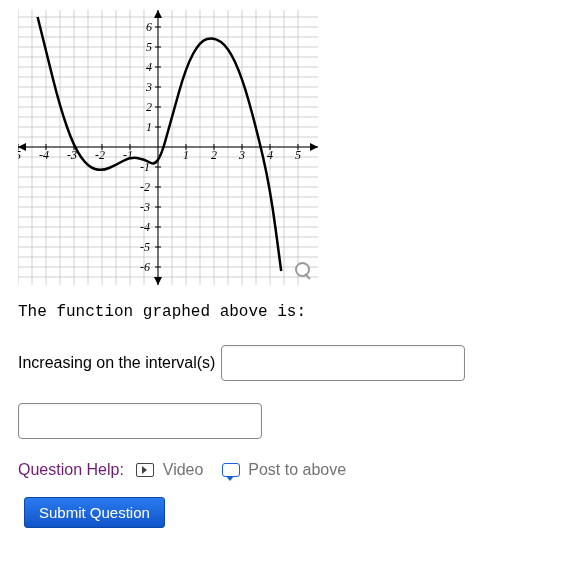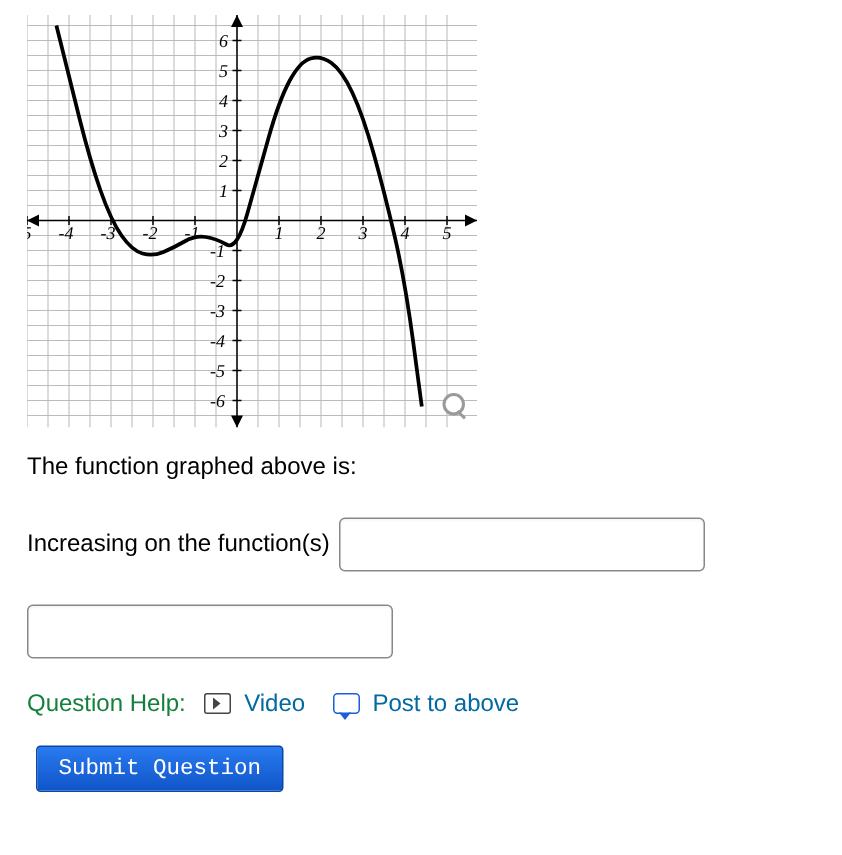--- a/index.html
+++ b/index.html
@@ -10,44 +10,44 @@
     width: 561px;
     box-sizing: border-box;
     font-size: 16px;
   }
   .graph-box {
     width: 300px;
     height: 275px;
     position: relative;
   }
   .graph-box svg { display:block; }
-  .prompt { margin: 18px 0 24px 0; }
+  .prompt { margin: 18px 0 24px 0; font-family: Liberation Mono, monospace; }
   .row {
     display: flex;
     align-items: center;
     margin-bottom: 22px;
   }
   .row label { margin-right: 6px; }
   .answer-input {
     border: 1px solid #888;
     border-radius: 4px;
     height: 30px;
     width: 230px;
     padding: 2px 6px;
     font-size: 15px;
     box-shadow: inset 0 1px 2px rgba(0,0,0,0.05);
   }
   .help-row {
     margin-top: 10px;
     margin-bottom: 18px;
     font-size: 16px;
   }
-  .help-label { color:#15803d; margin-right: 8px; }
+  .help-label { color:#701a75; margin-right: 8px; }
   .help-link {
-    color: #0369a1;
+    color: #737373;
     text-decoration: none;
     margin: 0 6px 0 2px;
     cursor: pointer;
   }
   .help-icon-frame {
     display:inline-block;
     width:16px; height:12px;
     border:1px solid #444;
     border-radius:2px;
     position:relative;
@@ -92,21 +92,21 @@
     border-top:4px solid #fff;
   }
   .submit-btn{
     background:#1464e0;
     background:linear-gradient(#2a7af0,#0f55c8);
     color:#fff;
     border:1px solid #0b47a8;
     border-radius:3px;
     padding:6px 14px;
     font-size:15px;
-    font-family:Liberation Mono, monospace;
+    font-family:Liberation Sans, sans-serif;
     cursor:pointer;
     margin-left:6px;
   }
   .mag-icon{
     position:absolute;
     right:6px;
     bottom:6px;
     width:18px;height:18px;
     cursor:pointer;
   }
@@ -264,21 +264,21 @@
   </svg>
   <span class="mag-icon">
       <span class="c"></span>
       <span class="h"></span>
     </span>
 </div>
 
 <p class="prompt">The function graphed above is:</p>
 
 <div class="row">
-  <label>Increasing on the function(s)</label>
+  <label>Increasing on the interval(s)</label>
   <input class="answer-input" type="text" value="" style="">
 </div>
 
 <div class="row">
   <input class="answer-input" type="text" value="" style="">
 </div>
 
 <div class="help-row">
   <span class="help-label">Question Help:</span>
   <span class="help-icon-frame"></span>

